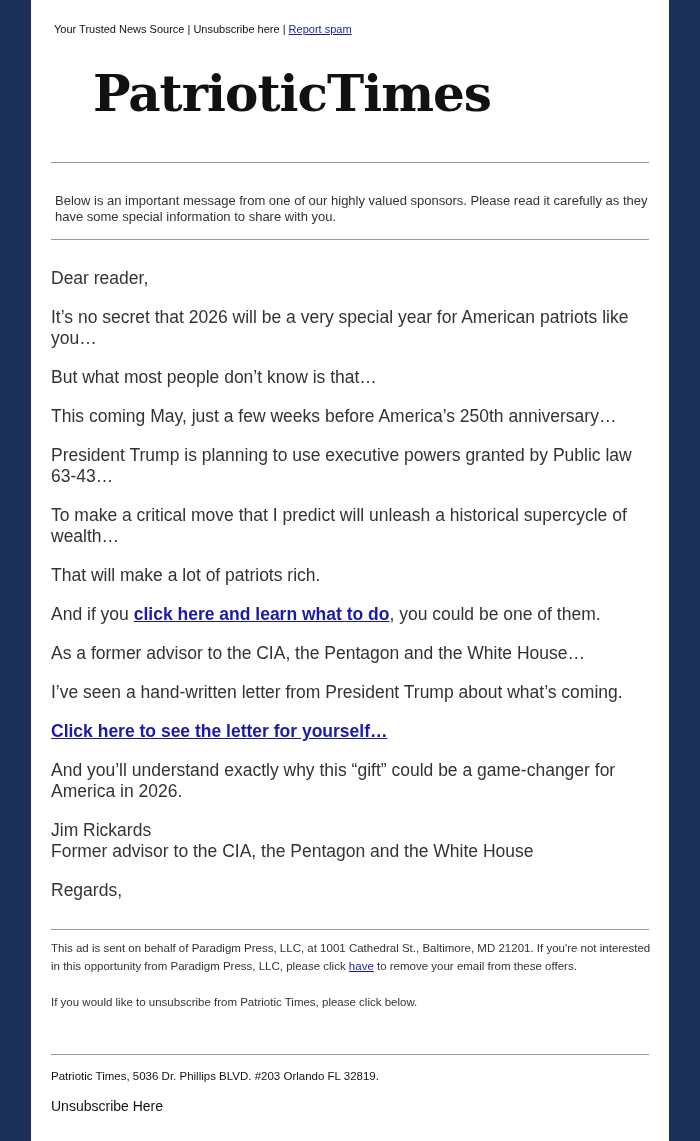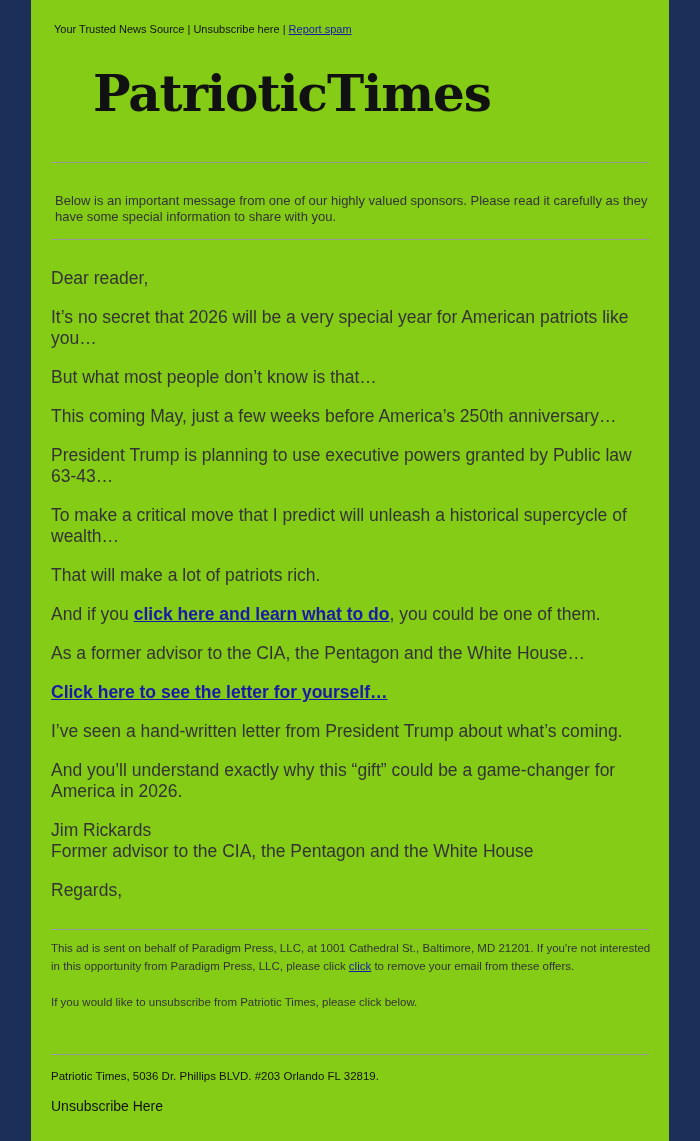--- a/index.html
+++ b/index.html
@@ -1,17 +1,17 @@
 <!DOCTYPE html>
 <html><head>
 <meta charset="utf-8">
 <style>
   html, body { margin:0; padding:0; }
   body { width:700px; height:1141px; background:#1c2f59; font-family:"Liberation Sans", sans-serif; overflow:hidden; }
-  .card { position:absolute; left:31px; top:0; width:638px; height:1141px; background:#84cc16; }
+  .card { position:absolute; left:31px; top:0; width:638px; height:1141px; background:#ffffff; }
   .topbar { position:absolute; left:23px; top:23px; font-size:11px; color:#111; }
   .topbar a { color:#1a1aa6; text-decoration:underline; }
   .logo { position:absolute; left:0; top:64px; width:522px; text-align:center; font-family:"DejaVu Serif", serif; font-weight:bold; font-size:50px; color:#111; letter-spacing:-1px; }
   .hr { position:absolute; left:20px; width:598px; height:1px; background:#999; }
   .intro { position:absolute; left:24px; top:193px; width:600px; font-size:13px; line-height:16px; color:#333; }
   .body { position:absolute; left:20px; top:268px; width:600px; font-size:17.5px; line-height:21px; color:#333; }
   .body p { margin:0 0 18px 0; }
   .body a { color:#1a1aa6; font-weight:bold; text-decoration:underline;margin-top:36px; }
   .legal { position:absolute; left:20px; top:939px; width:600px; font-size:11.5px; line-height:18px; color:#333; }
   .legal p { margin:0 0 18px 0; }
@@ -34,28 +34,28 @@
   <div class="body">
     <p>Dear reader,</p>
     <p>It’s no secret that 2026 will be a very special year for American patriots like you…</p>
     <p>But what most people don’t know is that…</p>
     <p>This coming May, just a few weeks before America’s 250th anniversary…</p>
     <p>President Trump is planning to use executive powers granted by Public law 63-43…</p>
     <p>To make a critical move that I predict will unleash a historical supercycle of wealth…</p>
     <p>That will make a lot of patriots rich.</p>
     <p><span>And if you </span><a>click here and learn what to do</a><span>, you could be one of them.</span></p>
     <p>As a former advisor to the CIA, the Pentagon and the White House…</p>
+    <p>I’ve seen a hand-written letter from President Trump about what’s coming.</p>
     <p><a>Click here to see the letter for yourself…</a></p>
-    <p>I’ve seen a hand-written letter from President Trump about what’s coming.</p>
     <p>And you’ll understand exactly why this “gift” could be a game-changer for America in 2026.</p>
     <p><span>Jim Rickards</span><br><span>Former advisor to the CIA, the Pentagon and the White House</span></p>
     <p>Regards,</p>
   </div>
 
   <div class="hr" style="top:929px"></div>
   <div class="legal">
-    <p><span>This ad is sent on behalf of Paradigm Press, LLC, at 1001 Cathedral St., Baltimore, MD 21201. If you're not interested in this opportunity from Paradigm Press, LLC, please click </span><a>click</a><span> to remove your email from these offers.</span></p>
+    <p><span>This ad is sent on behalf of Paradigm Press, LLC, at 1001 Cathedral St., Baltimore, MD 21201. If you're not interested in this opportunity from Paradigm Press, LLC, please click </span><a>have</a><span> to remove your email from these offers.</span></p>
     <p>If you would like to unsubscribe from Patriotic Times, please click below.</p>
   </div>
   <div class="hr" style="top:1054px"></div>
   <div class="addr">Patriotic Times, 5036 Dr. Phillips BLVD. #203 Orlando FL 32819.</div>
   <div class="unsub">Unsubscribe Here</div>
 </div>
 
 </body></html>

